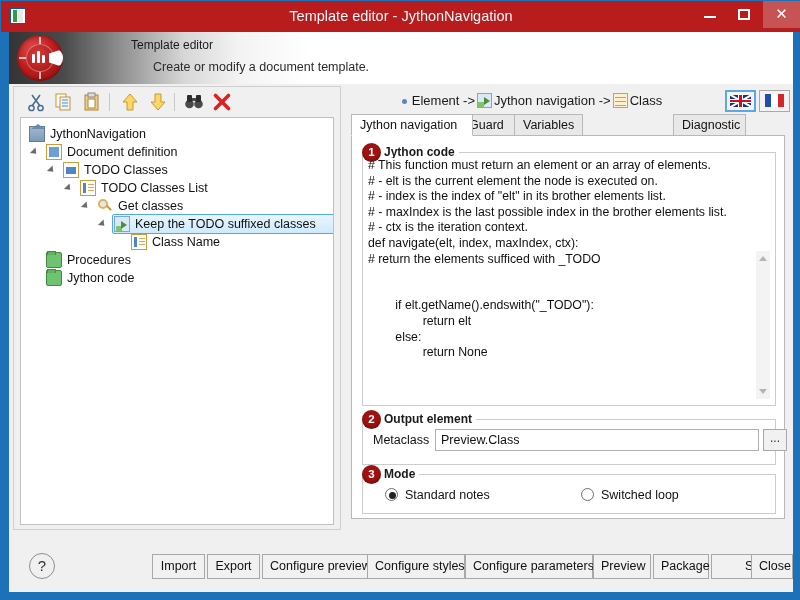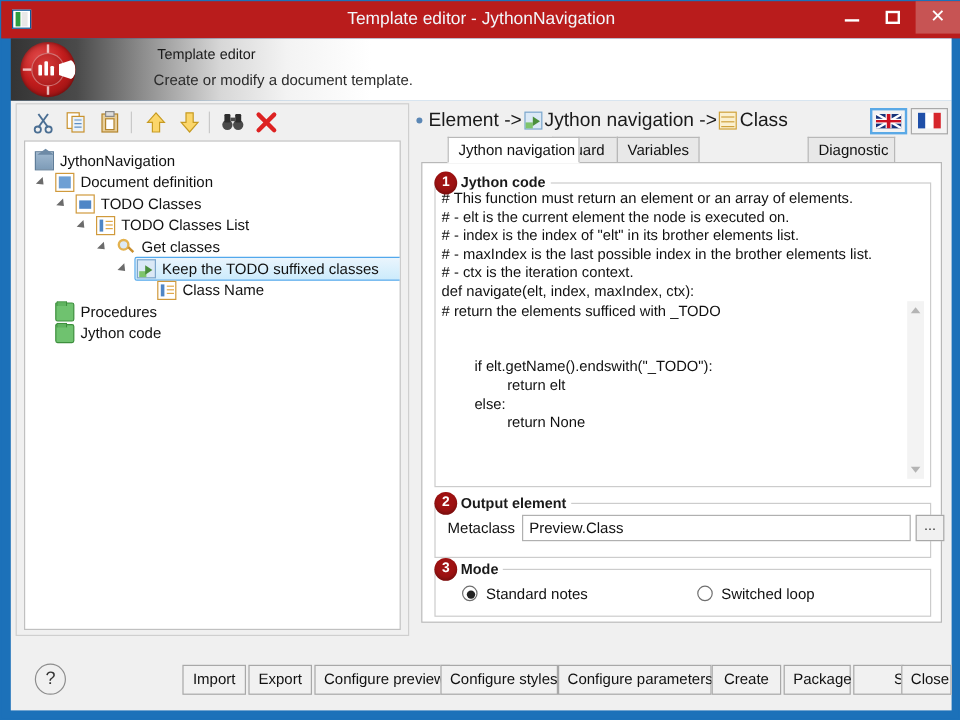--- a/index.html
+++ b/index.html
@@ -83,21 +83,21 @@
     background:#ffffff;
     border-radius: 0 50% 50% 0 / 0 50% 50% 0;
     clip-path: polygon(0 25%, 100% 0, 100% 100%, 0 75%);
   }
   #banner-title {
     position: absolute; left: 122px; top: 6px;
     font-size: 12px; color: #1a1a1a;
     font-family: "Liberation Sans", sans-serif;
   }
   #banner-sub {
-    position: absolute; left: 119px; top: 28px;
+    position: absolute; left: 144px; top: 28px;
     font-size: 12.5px; color: #2b2b2b;
   }
 
   
   #body-area {
     position: absolute; left: 8px; top: 83px;
     width: 784px; height: 456px;
     background: #f0f0f0;
   }
 
@@ -170,22 +170,22 @@
 
   
   #right-panel {
     position: absolute; left: 338px; top: 2px;
     width: 442px; height: 444px;
     background: #f0f0f0;
   }
   #breadcrumb {
     position: absolute; left: 0; top: 4px;
     width: 370px; height: 22px;
-    text-align: left;
-    font-size: 16px; color: #1a1a1a;
+    text-align: center;
+    font-size: 13px; color: #1a1a1a;
     line-height: 22px; white-space: nowrap;
   }
   #breadcrumb .bdot { display:inline-block; width:5px; height:5px; border-radius:50%; background:#5b87b5; vertical-align:middle; margin-right:5px; margin-bottom:1px;}
   #breadcrumb .icn { display:inline-block; width:15px; height:15px; vertical-align:-3px; margin:0 2px; position:relative; }
   #breadcrumb .icn.navx { background:#dbe9f6; border:1px solid #7da7cc; }
   #breadcrumb .icn.navx:after { content:''; position:absolute; left:6px; top:3px; border-top:4px solid transparent; border-bottom:4px solid transparent; border-left:6px solid #4a8f3c; }
   #breadcrumb .icn.navx:before { content:''; position:absolute; left:0px; top:8px; width:6px; height:5px; background:#7ec46c; }
   #breadcrumb .icn.clsx { background:#fbf0cf; border:1px solid #cfa23e; }
   #breadcrumb .icn.clsx:after { content:''; position:absolute; left:1px; top:3px; width:11px; height:1px; background:#cfa23e; box-shadow:0 4px 0 #cfa23e, 0 8px 0 #cfa23e; }
 
@@ -518,21 +518,21 @@
         </span>
       </div>
       <div class="flagbtn" id="flag-fr">
         <span class="flag-fr">
           <span class="b"></span>
             <span class="r"></span>
         </span>
       </div>
 
       <div id="tabs">
-          <div class="tab active" style="left: 0px; width: 110px; margin-left: 22px;">Jython navigation</div>
+          <div class="tab active" style="left: 0px; width: 122px;">Jython navigation</div>
           <div class="tab" style="left: 109px; width: 55px;">Guard</div>
           <div class="tab" style="left: 163px; width: 69px;">Variables</div>
           <div class="tab" style="left: 322px; width: 73px;">Diagnostic</div>
         </div>
 
       <div id="tabpane">
 
         <div class="groupbox" id="codebox">
           <span class="badge">1</span>
           <span class="glabel">Jython code</span>
@@ -582,19 +582,19 @@
     </div>
   </div>
 
   <div id="footer">
     <div id="help-btn">?</div>
   <div class="fbtn" style="left: 143px; width: 53px;">Import</div>
       <div class="fbtn" style="left: 198px; width: 53px;">Export</div>
       <div class="fbtn" style="left: 253px; width: 113px;">Configure preview</div>
       <div class="fbtn" style="left: 358px; width: 98px;">Configure styles</div>
       <div class="fbtn" style="left: 456px; width: 128px;">Configure parameters</div>
-      <div class="fbtn" style="left: 584px; width: 58px;">Create</div>
+      <div class="fbtn" style="left: 584px; width: 58px;">Preview</div>
       <div class="fbtn" style="left: 644px; width: 56px;">Package</div>
       <div class="fbtn" style="left: 702px; width: 38px; padding-left: 33px;">Save</div>
       <div class="fbtn" style="left: 742px; width: 42px;">Close</div>
     </div>
 
 </div>
 
 </body></html>

